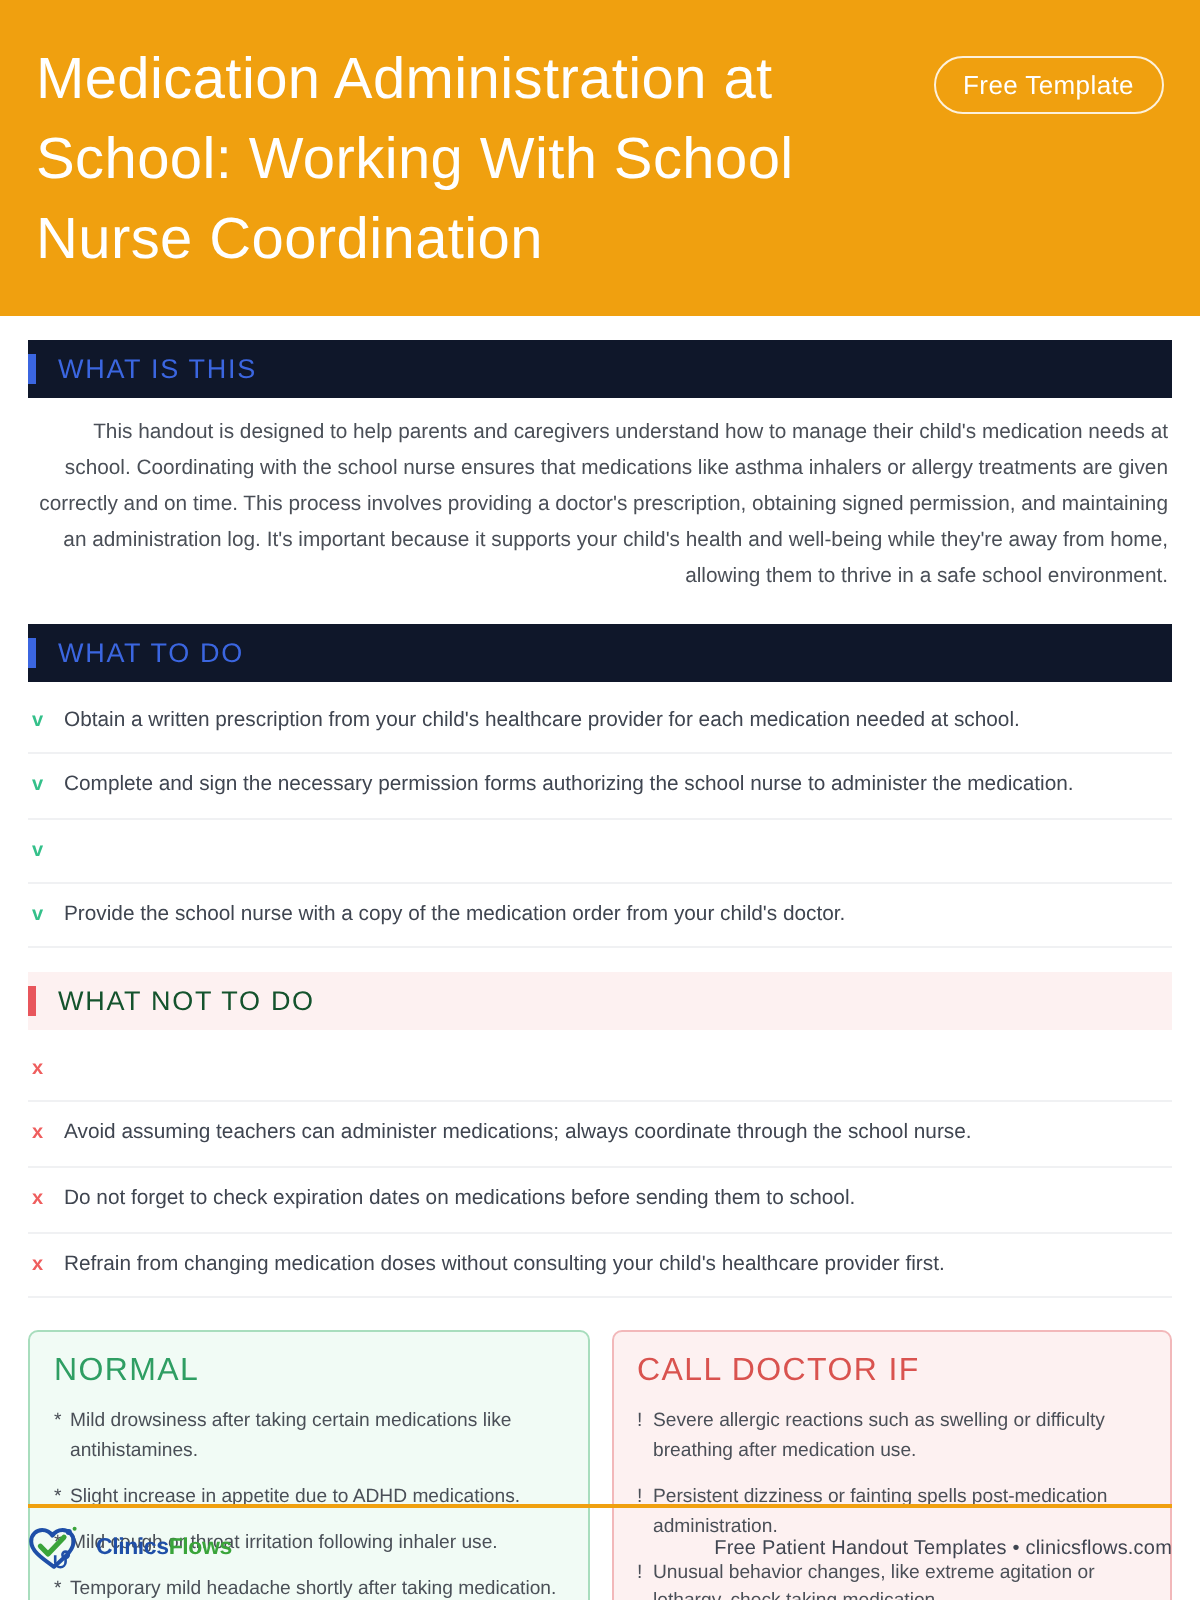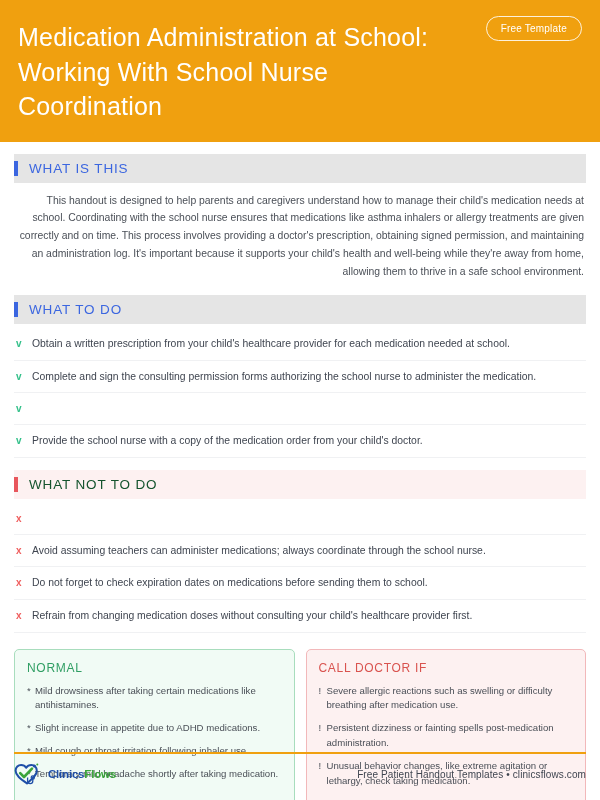--- a/index.html
+++ b/index.html
@@ -25,53 +25,53 @@
     position: relative;
     background: #f0a00f;
     padding: 16px 18px 18px 18px;
     min-height: 118px;
     display: flex;
     align-items: flex-start;
     justify-content: space-between;
   }
   .header-title {
     color: #ffffff;
-    font-size: 25px;
+    font-size: 29px;
     line-height: 1.38;
     font-weight: 400;
     letter-spacing: 0.2px;
     max-width: 440px;
     padding-top: 4px;
   }
   .badge {
     flex: 0 0 auto;
-    margin-top: 0;
+    margin-top: 12px;
     border: 1px solid rgba(255,255,255,0.85);
     border-radius: 999px;
     color: #ffffff;
-    font-size: 10px;
+    font-size: 13px;
     padding: 6px 14px;
     white-space: nowrap;
     letter-spacing: 0.2px;
   }
 
   
   .body {
     padding: 0 14px;
   }
 
   
   .sec-band {
     display: flex;
     align-items: center;
     margin-top: 12px;
     padding: 7px 0 7px 0;
     min-height: 29px;
   }
-  .sec-band.blue  { background: #e5e5e5; }
+  .sec-band.blue  { background: #0f172a; }
   .sec-band.red   { background: #fdf1f1; }
   .sec-bar {
     width: 4px;
     align-self: stretch;
     margin-right: 11px;
     border-radius: 0;
   }
   .sec-band.blue .sec-bar { background: #3b66e0; }
   .sec-band.red  .sec-bar { background: #e8565c; }
   .sec-title {
@@ -127,21 +127,21 @@
   }
   .panel.normal {
     background: #f1fbf5;
     border: 1px solid #a8ddbd;
   }
   .panel.call {
     background: #fdf1f1;
     border: 1px solid #f2b8ba;
   }
   .panel-title {
-    font-size: 12px;
+    font-size: 16px;
     letter-spacing: 0.7px;
     margin-bottom: 9px;
   }
   .panel.normal .panel-title { color: #2f9e63; }
   .panel.call   .panel-title { color: #d9534f; }
   .panel-item {
     display: flex;
     align-items: flex-start;
     font-size: 9.6px;
     line-height: 1.55;
@@ -215,21 +215,21 @@
       <span class="sec-bar"></span>
       <span class="sec-title">WHAT TO DO</span>
     </div>
     <div class="rowlist">
       <div class="row do">
         <span class="mark">v</span>
         <span class="txt">Obtain a written prescription from your child's healthcare provider for each medication needed at school.</span>
       </div>
       <div class="row do">
         <span class="mark">v</span>
-        <span class="txt">Complete and sign the consulting permission forms authorizing the school nurse to administer the medication.</span>
+        <span class="txt">Complete and sign the necessary permission forms authorizing the school nurse to administer the medication.</span>
       </div>
       <div class="row do">
         <span class="mark">v</span>
       </div>
       <div class="row do">
         <span class="mark">v</span>
         <span class="txt">Provide the school nurse with a copy of the medication order from your child's doctor.</span>
       </div>
     </div>
 

